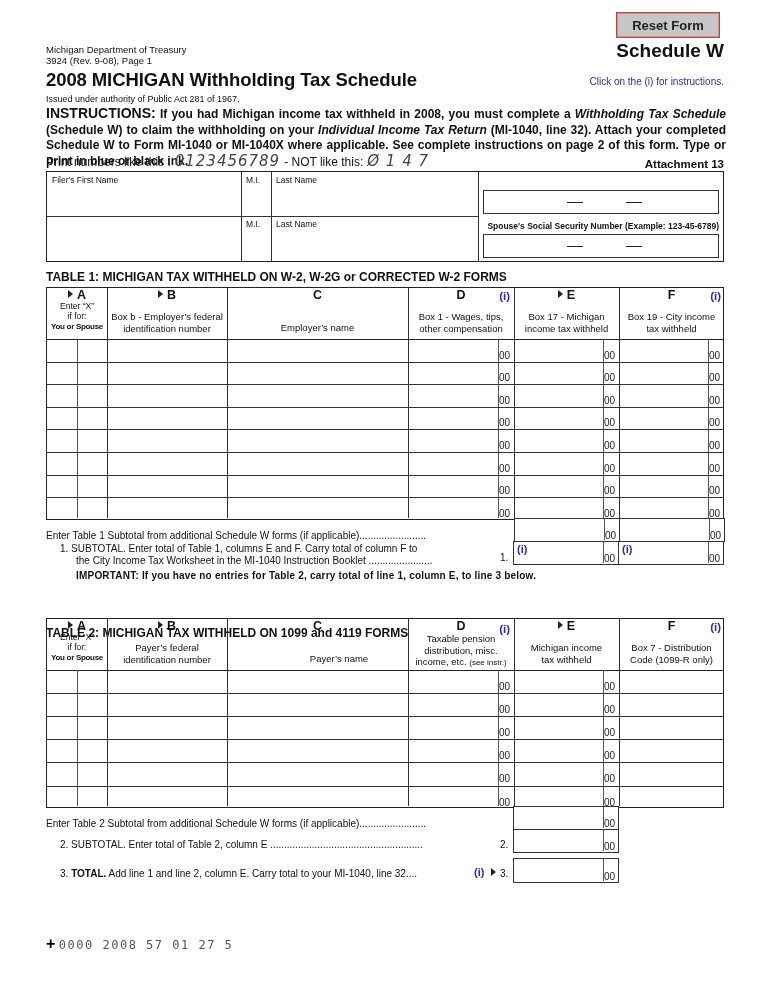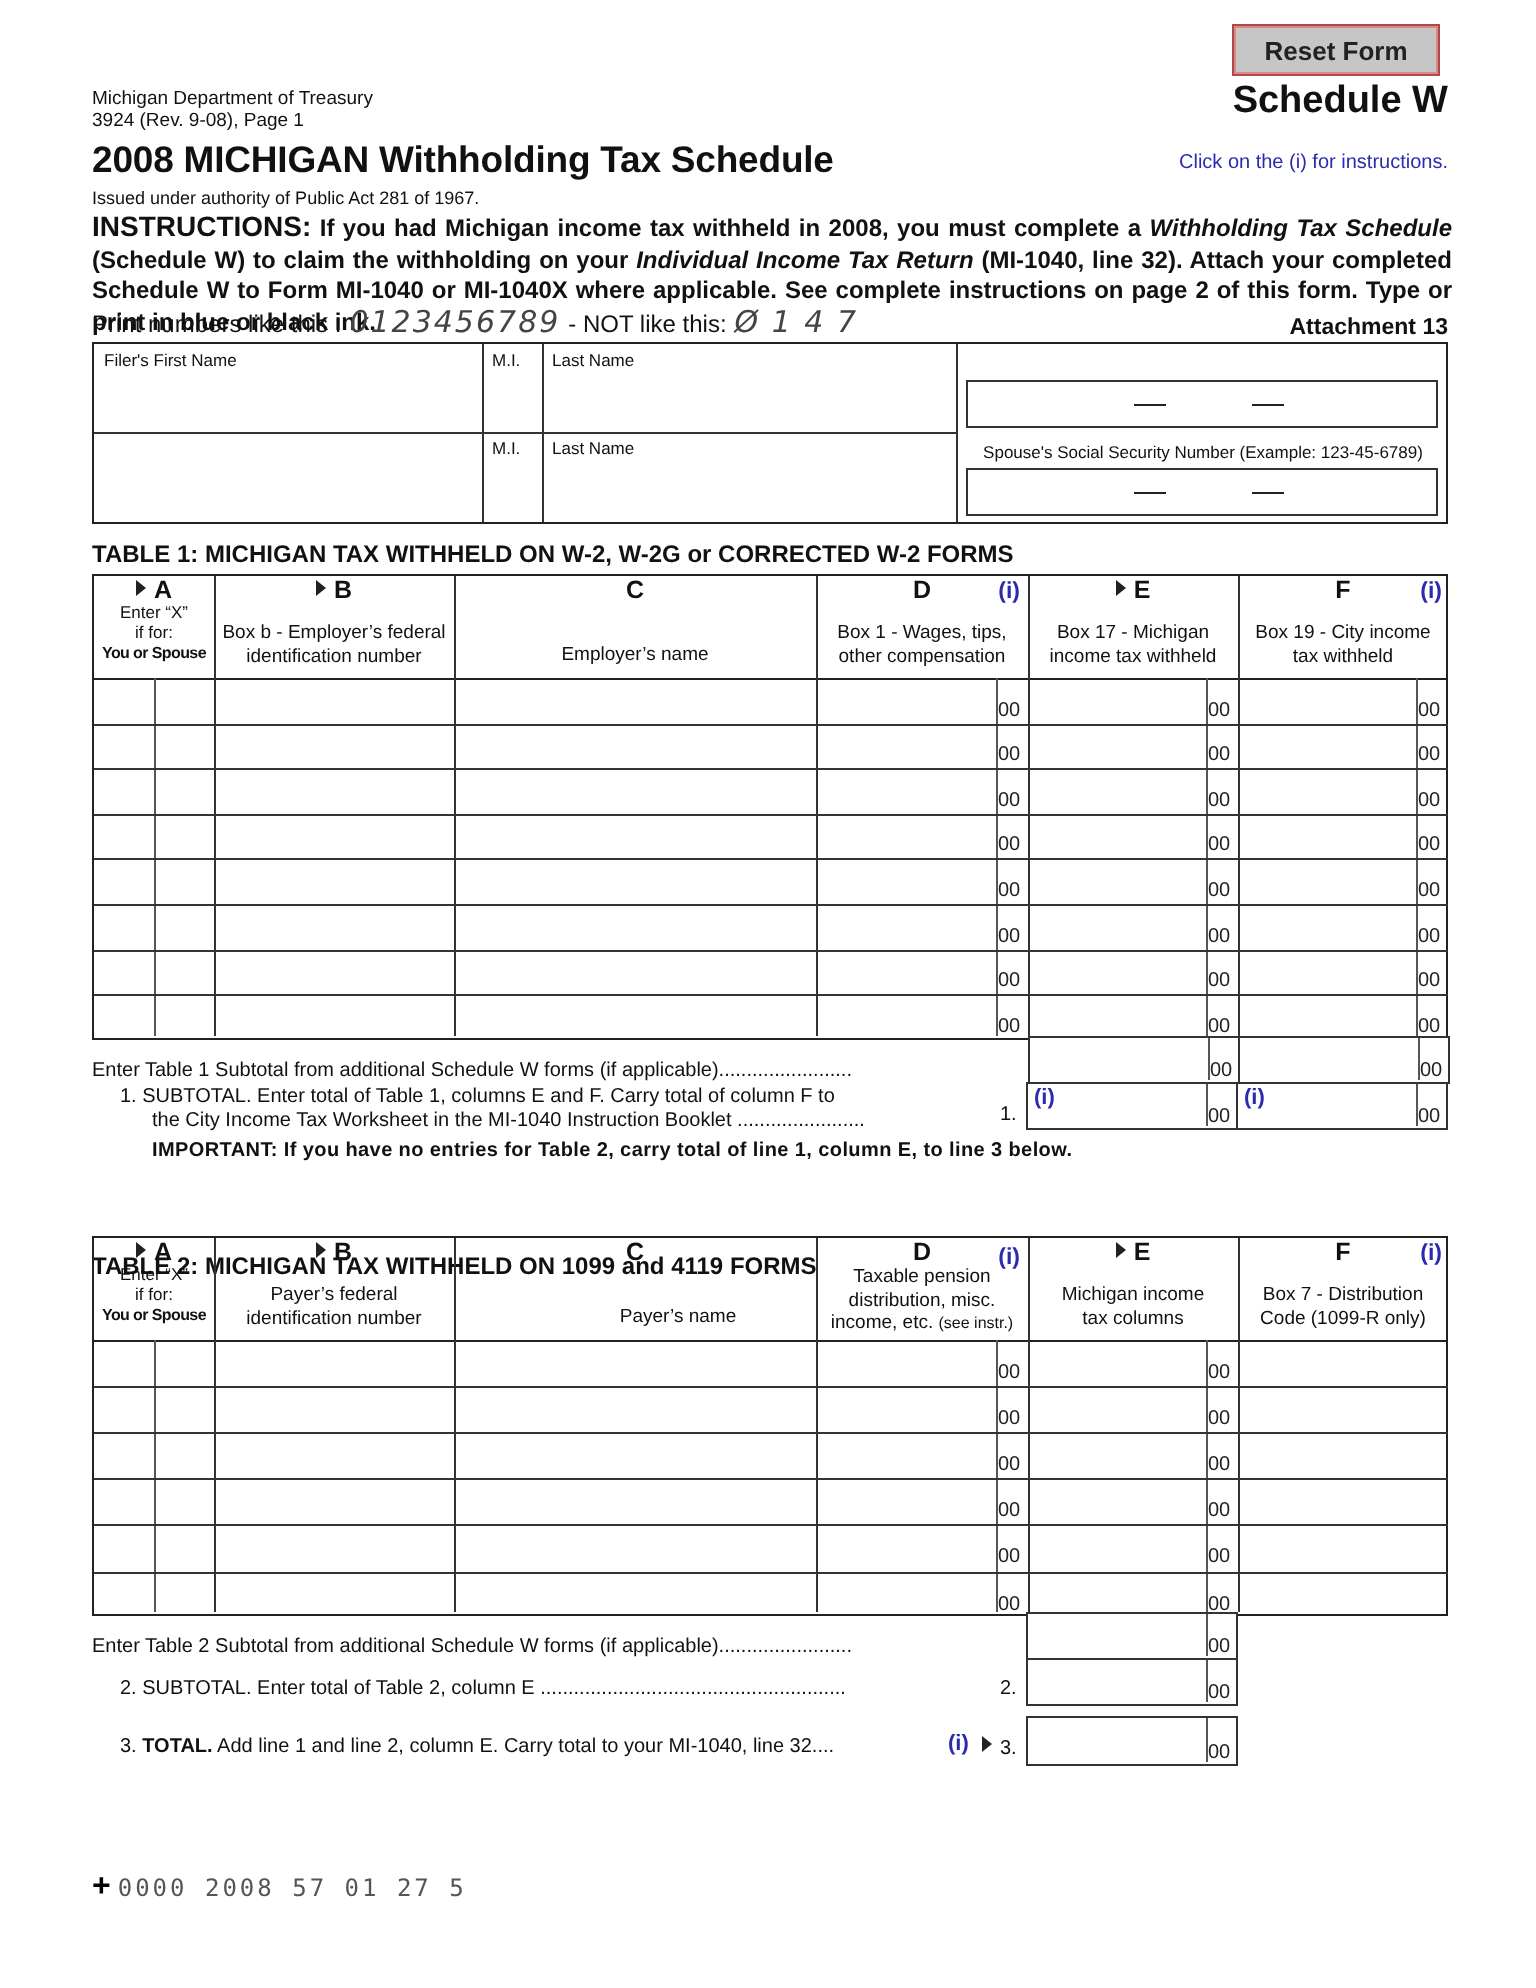--- a/index.html
+++ b/index.html
@@ -74,21 +74,21 @@
   <div class="idcell" style="left:0;top:0;width:194px;height:44px;"><span>Filer's First Name</span></div>
   <div class="idcell" style="left:194px;top:0;width:30px;height:44px;"><span>M.I.</span></div>
   <div class="idcell" style="left:224px;top:0;width:207px;height:44px;"><span>Last Name</span></div>
   <div class="idcell" style="left:194px;top:44px;width:30px;height:45px;"><span>M.I.</span></div>
   <div class="idcell" style="left:224px;top:44px;width:207px;height:45px;"><span>Last Name</span></div>
 
   <div class="ssnbox" style="left:436px;top:18px;width:236px;height:24px;">
     <div class="dash" style="left:83px;top:11px;"></div>
     <div class="dash" style="left:142px;top:11px;"></div>
   </div>
-  <div class="idcell" style="left:432px;top:46px;width:245px;text-align:center;"><span>Spouse's Social Security Number (Example: 123-45-6789)</span></div>
+  <div class="idcell" style="left:432px;top:46px;width:245px;text-align:right;font-weight:bold;"><span>Spouse's Social Security Number (Example: 123-45-6789)</span></div>
   <div class="ssnbox" style="left:436px;top:62px;width:236px;height:24px;">
     <div class="dash" style="left:83px;top:11px;"></div>
     <div class="dash" style="left:142px;top:11px;"></div>
   </div>
 </div>
 
 <div class="abs tbl-title" style="top:270px;">TABLE 1:  MICHIGAN TAX WITHHELD ON W-2, W-2G or CORRECTED W-2 FORMS</div>
 <div id="t1" class="tbl" style="left:46px;top:287px;width:678px;height:233px;">
 
   <div class="hdr" style="left:0;top:0;width:60px;height:51px;">
@@ -280,21 +280,21 @@
   </div>
   <div class="hdr" style="left:361px;top:0;width:106px;height:51px;">
     <div class="colletter">D</div>
     <span class="info" style="right:4px;top:4px;">(i)</span>
     <div class="coldesc">Taxable pension</div>
     <div class="coldesc">distribution, misc.</div>
     <div class="coldesc"><span>income, etc.</span> <span style="font-size:8px;">(see instr.)</span></div>
   </div>
   <div class="hdr" style="left:467px;top:0;width:105px;height:51px;">
     <div class="colletter"><span class="tri"></span><span>E</span></div>
-    <div class="coldesc" style="margin-top:9px;padding:0 14px;">Michigan income tax columns</div>
+    <div class="coldesc" style="margin-top:9px;padding:0 14px;">Michigan income tax withheld</div>
   </div>
   <div class="hdr" style="left:572px;top:0;width:105px;height:51px;">
     <div class="colletter">F</div>
     <span class="info" style="right:3px;top:2px;">(i)</span>
     <div class="coldesc" style="margin-top:9px;padding:0 10px;">Box 7 - Distribution Code (1099-R only)</div>
   </div>
   <div id="t2rows"></div>
 <div class="hline" style="left:0;top:51px;width:677px;border-top:1.5px solid #222;"></div>
     <div class="vline" style="left:60px;top:0;height:187px;border-left:1.5px solid #333;"></div>
     <div class="vline" style="left:180px;top:0;height:187px;border-left:1.5px solid #333;"></div>

